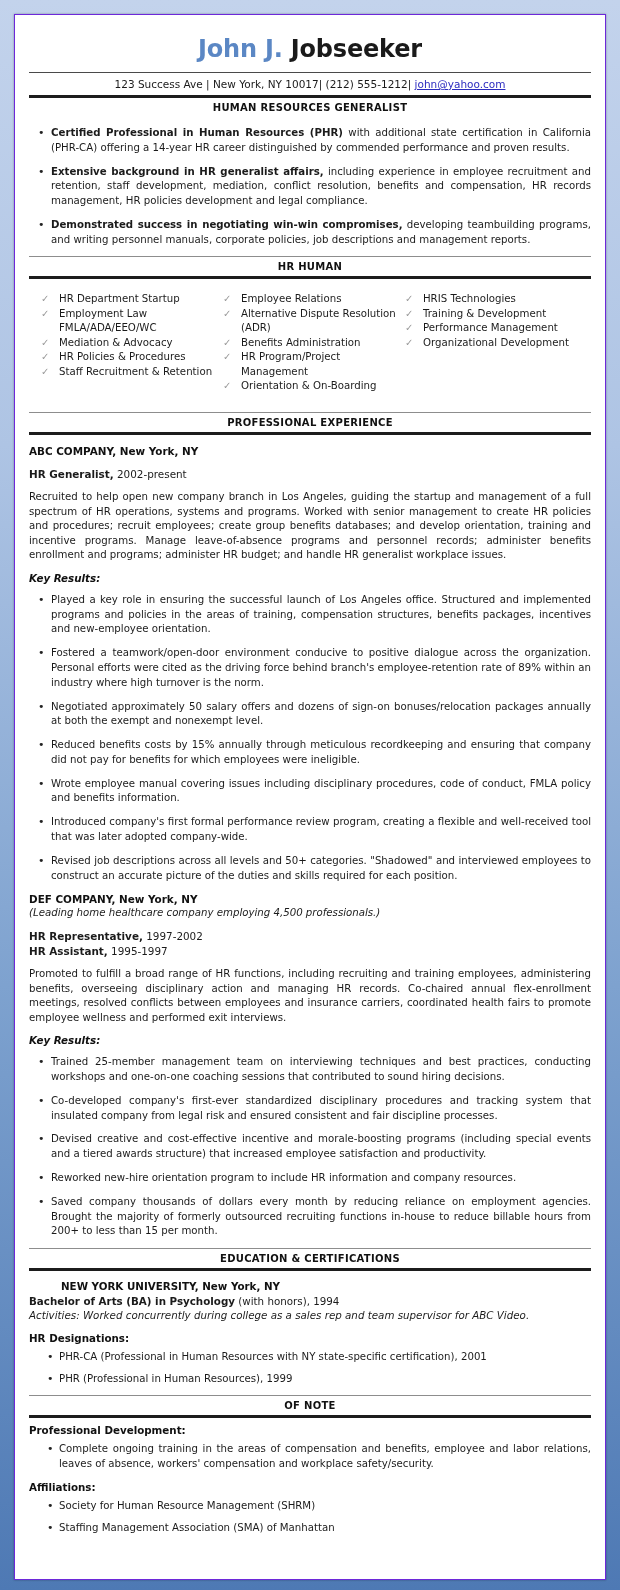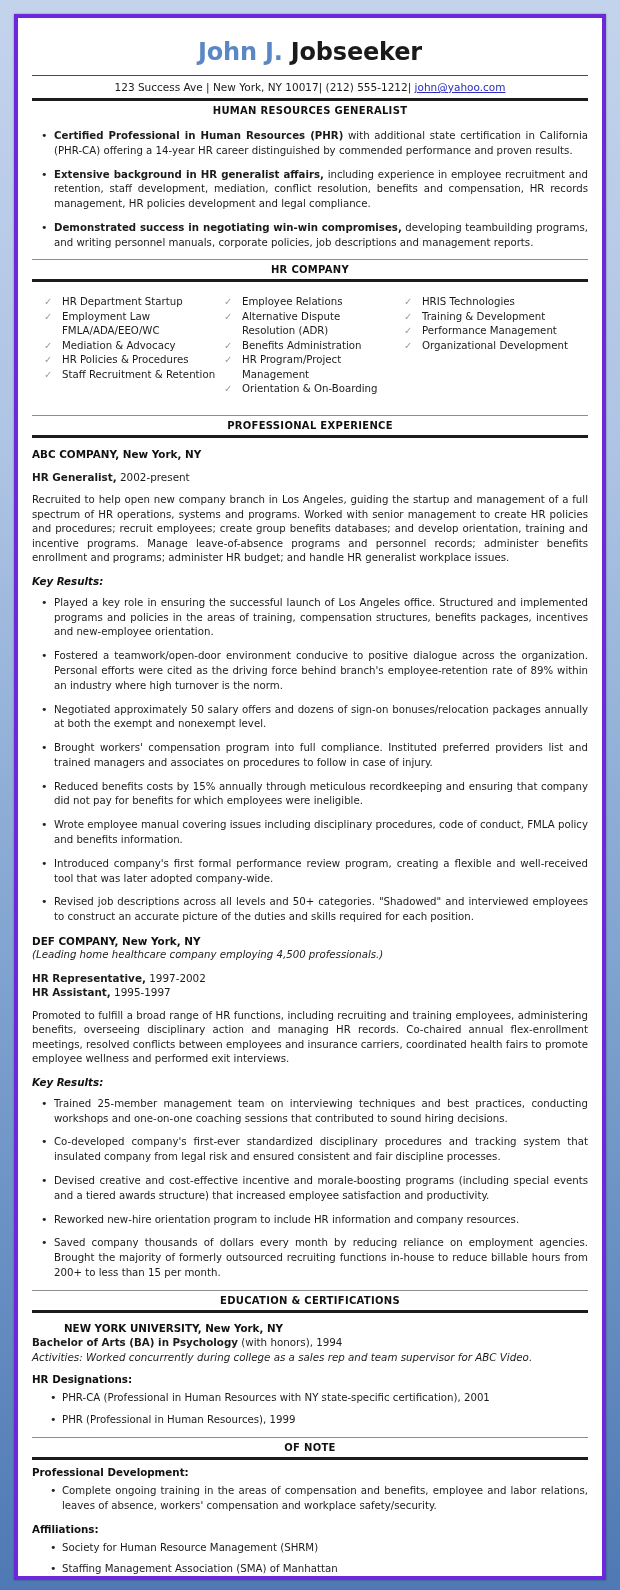--- a/index.html
+++ b/index.html
@@ -10,21 +10,21 @@
   }
   body {
     background: linear-gradient(180deg, #c3d3ec 0%, #aec4e4 28%, #7ea2cf 62%, #4e79b4 100%);
     font-family: "DejaVu Sans", sans-serif;
   }
   .page {
     position: absolute;
     left: 14px; top: 14px;
     width: 592px; height: 1566px;
     background: #ffffff;
-    border: 4px solid #6d28d9;
+    border: 1px solid #6d28d9;
     box-shadow: 0 0 2px rgba(0,0,0,0.35);
     padding: 10px 14px 0 14px;
     overflow: hidden;
   }
 
   
   .name {
     text-align: center;
     font-size: 24px;
     font-weight: bold;
@@ -169,21 +169,21 @@
 
   <div class="sec-title">HUMAN RESOURCES GENERALIST</div>
   <ul class="bl" id="summary-bullets">
       <li><span class="b">Certified Professional in Human Resources (PHR)</span><span> with additional state certification in California (PHR-CA) offering a 14-year HR career distinguished by commended performance and proven results.</span></li>
       <li><span class="b">Extensive background in HR generalist affairs,</span><span> including experience in employee recruitment and retention, staff development, mediation, conflict resolution, benefits and compensation, HR records management, HR policies development and legal compliance.</span></li>
       <li><span class="b">Demonstrated success in negotiating win-win compromises,</span><span> developing teambuilding programs, and writing personnel manuals, corporate policies, job descriptions and management reports.</span></li>
     </ul>
 
   <div class="sec-wrap">
     <div class="rule-gray"></div>
-    <div class="sec-title">HR COMPANY</div>
+    <div class="sec-title">HR HUMAN</div>
     <div class="rule-thick"></div>
     <div class="skills" id="skills-cols">
         <div class="col">
           <div class="skill"><span class="ck">✓</span><span>HR Department Startup</span></div>
           <div class="skill"><span class="ck">✓</span><span>Employment Law FMLA/ADA/EEO/WC</span></div>
           <div class="skill"><span class="ck">✓</span><span>Mediation &amp; Advocacy</span></div>
           <div class="skill"><span class="ck">✓</span><span>HR Policies &amp; Procedures</span></div>
           <div class="skill"><span class="ck">✓</span><span>Staff Recruitment &amp; Retention</span></div>
         </div>
         <div class="col">
@@ -211,21 +211,20 @@
           <div class="emp-name">ABC COMPANY, New York, NY</div>
           <div class="job">
             <div><span class="t">HR Generalist,</span><span> 2002-present</span></div>
           </div>
           <div class="body-txt blurb">Recruited to help open new company branch in Los Angeles, guiding the startup and management of a full spectrum of HR operations, systems and programs. Worked with senior management to create HR policies and procedures; recruit employees; create group benefits databases; and develop orientation, training and incentive programs. Manage leave-of-absence programs and personnel records; administer benefits enrollment and programs; administer HR budget; and handle HR generalist workplace issues.</div>
           <div class="kr">Key Results:</div>
           <ul class="bl">
             <li>Played a key role in ensuring the successful launch of Los Angeles office. Structured and implemented programs and policies in the areas of training, compensation structures, benefits packages, incentives and new-employee orientation.</li>
             <li>Fostered a teamwork/open-door environment conducive to positive dialogue across the organization. Personal efforts were cited as the driving force behind branch's employee-retention rate of 89% within an industry where high turnover is the norm.</li>
             <li>Negotiated approximately 50 salary offers and dozens of sign-on bonuses/relocation packages annually at both the exempt and nonexempt level.</li>
-            <li>Brought workers' compensation program into full compliance. Instituted preferred providers list and trained managers and associates on procedures to follow in case of injury.</li>
             <li>Reduced benefits costs by 15% annually through meticulous recordkeeping and ensuring that company did not pay for benefits for which employees were ineligible.</li>
             <li>Wrote employee manual covering issues including disciplinary procedures, code of conduct, FMLA policy and benefits information.</li>
             <li>Introduced company's first formal performance review program, creating a flexible and well-received tool that was later adopted company-wide.</li>
             <li>Revised job descriptions across all levels and 50+ categories. "Shadowed" and interviewed employees to construct an accurate picture of the duties and skills required for each position.</li>
           </ul>
         </div>
         <div class="emp">
           <div class="emp-name">DEF COMPANY, New York, NY</div>
           <div class="emp-desc">(Leading home healthcare company employing 4,500 professionals.)</div>
           <div class="job">

